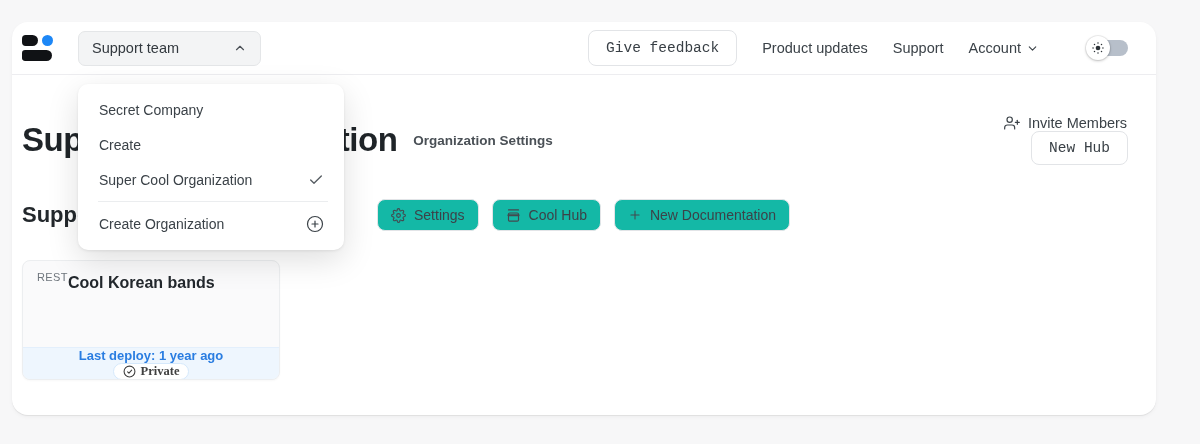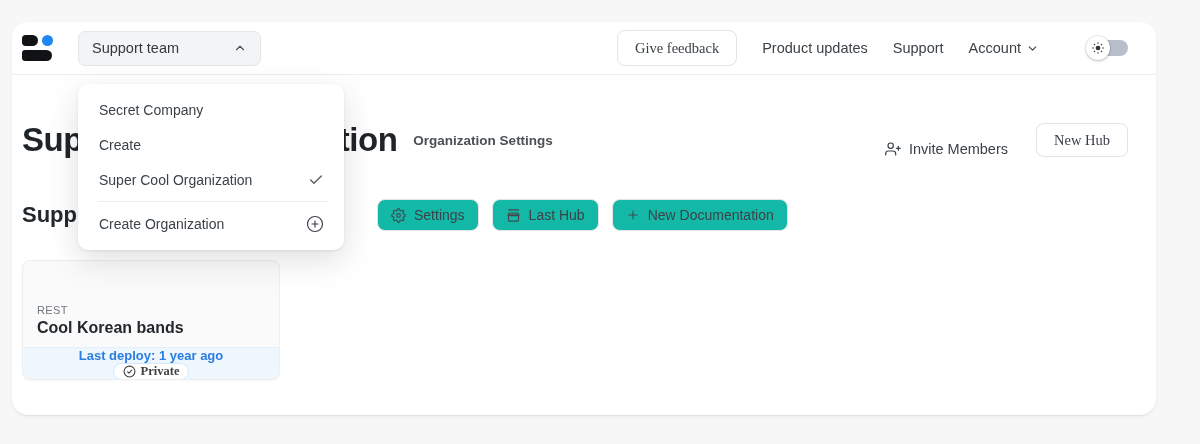--- a/index.html
+++ b/index.html
@@ -38,63 +38,63 @@
     display:flex; align-items:center; justify-content:space-between;
     padding:0 13px; font-size:14.5px; color:#33393f; cursor:pointer;
   }
   .project-switcher .chev { color:#4a5056; }
 
   .topnav { margin-left:auto; display:flex; align-items:center; gap:25px; }
   .btn-outline {
     background:#fff; border:1px solid #e2e4e7; border-radius:8px;
     height:36px; display:inline-flex; align-items:center;
     padding:0 17px; font-size:14.5px; color:#383f45; cursor:pointer;
-    font-family:Liberation Serif, serif;
+    font-family:Liberation Mono, monospace;
   }
   .navlink { font-size:14.5px; color:#3b4248; cursor:pointer; display:flex; align-items:center; gap:5px; }
 
   .theme-toggle { position:relative; width:42px; height:24px; margin-left:22px; cursor:pointer; }
   .theme-toggle .track { position:absolute; right:0; top:4px; width:30px; height:16px; border-radius:8px; background:#b7bfca; }
   .theme-toggle .knob {
     position:absolute; left:0; top:0; width:24px; height:24px; border-radius:50%;
     background:#fff; box-shadow:0 0 0 1px rgba(0,0,0,.06), 0 1px 3px rgba(0,0,0,.22);
     display:flex; align-items:center; justify-content:center; color:#2c3237;
   }
 
   
   .content { position:absolute; left:0; top:53px; right:0; bottom:0; padding:0 28px 0 10px; }
 
   .org-header { margin-top:47px; display:flex; align-items:center; height:36px; }
   .org-title { font-size:33px; font-weight:700; letter-spacing:-.5px; color:#1f2428; white-space:nowrap; }
   .org-settings-link {
     margin-left:16px; font-size:13.5px; font-weight:700; color:#4a5056;
     cursor:pointer; white-space:nowrap;
   }
-  .org-actions { margin-left:auto; display:flex; align-items:flex-end; }
+  .org-actions { margin-left:auto; display:flex; align-items:center;flex-direction:column; }
   .invite { display:flex; align-items:center; gap:8px; font-size:14.5px; color:#3b4248; cursor:pointer; }
   .invite .ic { color:#3b4248; }
   .new-hub { margin-left:28px; height:34px; }
 
   .section-row { position:relative; margin-top:41px; height:32px; display:flex; align-items:center; }
   .section-title { font-size:22px; font-weight:600; color:#23282c; white-space:nowrap; }
   .section-actions { position:absolute; left:355px; top:0; height:32px; display:flex; align-items:center; gap:13px; }
   .btn-small {
     background:#14b8a6; border:1px solid #e2e4e7; border-radius:8px;
     height:32px; display:inline-flex; align-items:center; gap:8px;
     padding:0 13px; font-size:14px; color:#3c4248; cursor:pointer; font-family:inherit;
   }
   .btn-small .ic { color:#43494f; }
 
   
   .project-card {
     margin-top:29px; width:258px; border:1px solid #eceef0; border-radius:8px;
     overflow:hidden; background:#fafafb; cursor:pointer;
     box-shadow:0 1px 2px rgba(0,0,0,.03);
   }
-  .project-card .body { height:86px; padding:10px 14px; display:flex; flex-direction:column; justify-content:flex-end; }
+  .project-card .body { height:86px; padding:10px 14px; display:flex; flex-direction:row; }
   .project-type { font-size:11px; letter-spacing:.4px; color:#6f767d; }
   .project-name { font-size:16px; font-weight:600; color:#23282d; margin-top:3px; }
   .project-card .footer {
     height:32px; background:#eef6fe; border-top:1px solid #e3effc;
     display:flex; align-items:center; justify-content:space-between; padding:0 11px;flex-direction:column;
   }
   .deploy-text { font-size:13px; font-weight:600; color:#2a7de1; }
   .badge {
     display:inline-flex; align-items:center; gap:5px;
     background:#fff; border:1px solid #d5e8fb; border-radius:999px;
@@ -229,21 +229,21 @@
           <span>Settings</span>
         </button>
         <button class="btn-small">
           <span class="ic">
             <svg width="15" height="15" viewBox="0 0 24 24" fill="none" stroke="currentColor" stroke-width="1.8" stroke-linecap="round" stroke-linejoin="round">
                 <line x1="4" y1="3" x2="20" y2="3"></line>
                 <rect x="4" y="8" width="16" height="13" rx="2"></rect>
                 <line x1="4" y1="11.5" x2="20" y2="11.5" stroke-width="3.4"></line>
               </svg>
           </span>
-          <span>Last Hub</span>
+          <span>Cool Hub</span>
         </button>
         <button class="btn-small">
           <span class="ic">
             <svg width="14" height="14" viewBox="0 0 24 24" fill="none" stroke="currentColor" stroke-width="1.8" stroke-linecap="round">
                 <line x1="12" y1="5" x2="12" y2="19"></line>
                 <line x1="5" y1="12" x2="19" y2="12"></line>
               </svg>
           </span>
           <span>New Documentation</span>
         </button>

